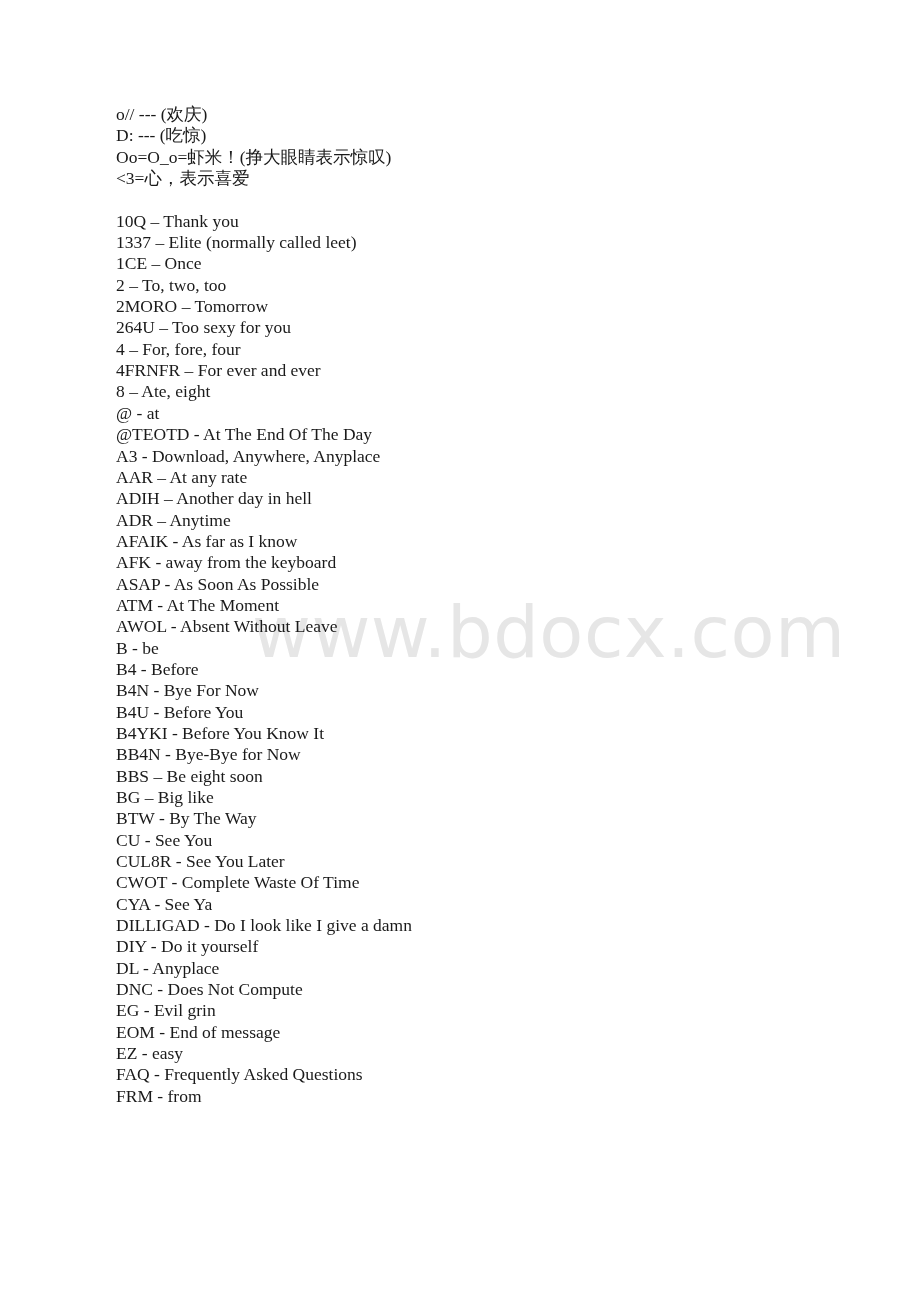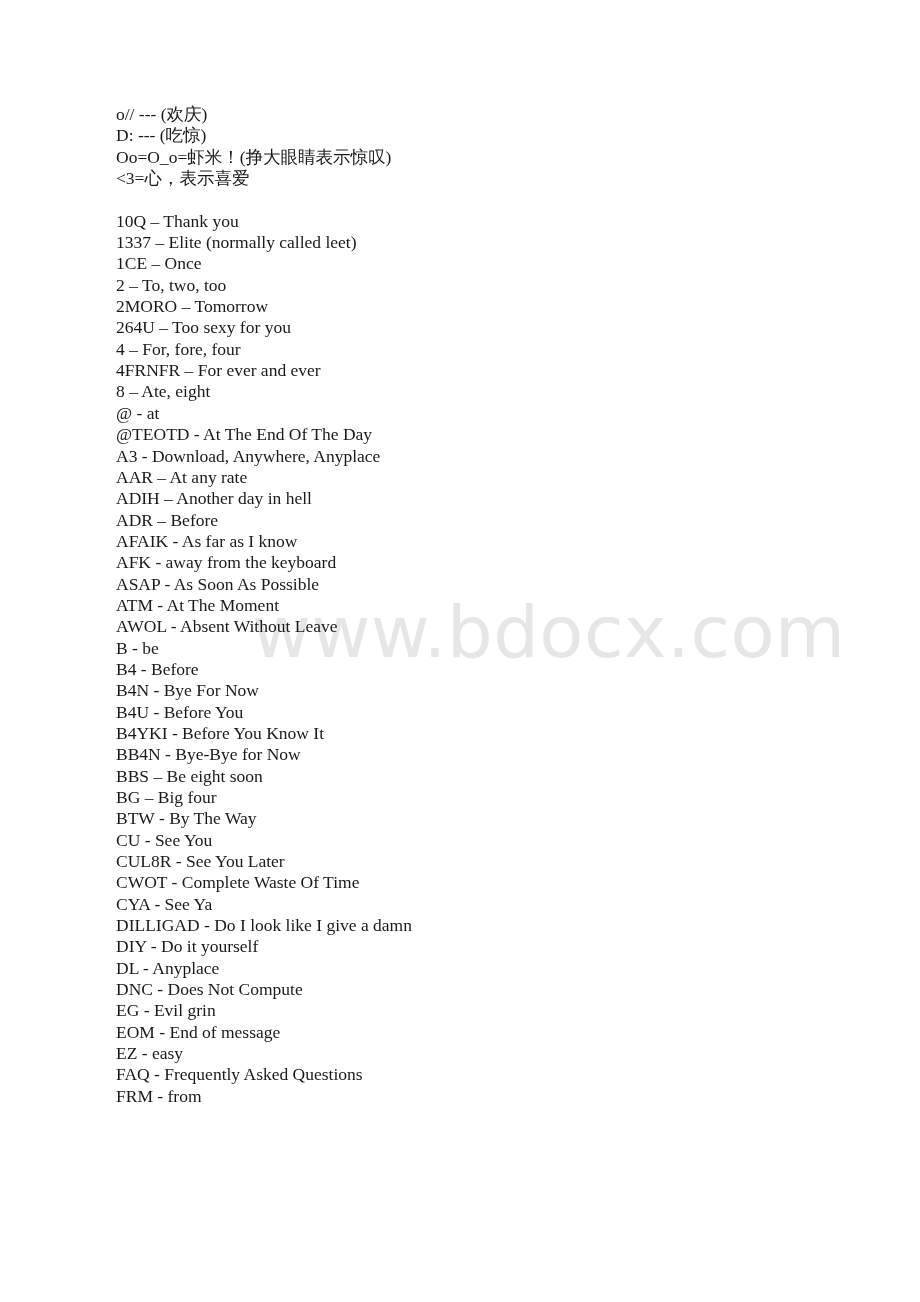--- a/index.html
+++ b/index.html
@@ -87,34 +87,34 @@
         <div class="doc-line">2MORO – Tomorrow</div>
         <div class="doc-line">264U – Too sexy for you</div>
         <div class="doc-line">4 – For, fore, four</div>
         <div class="doc-line">4FRNFR – For ever and ever</div>
         <div class="doc-line">8 – Ate, eight</div>
         <div class="doc-line">@ - at</div>
         <div class="doc-line">@TEOTD - At The End Of The Day</div>
         <div class="doc-line">A3 - Download, Anywhere, Anyplace</div>
         <div class="doc-line">AAR – At any rate</div>
         <div class="doc-line">ADIH – Another day in hell</div>
-        <div class="doc-line">ADR – Before</div>
+        <div class="doc-line">ADR – Anytime</div>
         <div class="doc-line">AFAIK - As far as I know</div>
         <div class="doc-line">AFK - away from the keyboard</div>
         <div class="doc-line">ASAP - As Soon As Possible</div>
         <div class="doc-line">ATM - At The Moment</div>
         <div class="doc-line">AWOL - Absent Without Leave</div>
         <div class="doc-line">B - be</div>
         <div class="doc-line">B4 - Before</div>
         <div class="doc-line">B4N - Bye For Now</div>
         <div class="doc-line">B4U - Before You</div>
         <div class="doc-line">B4YKI - Before You Know It</div>
         <div class="doc-line">BB4N - Bye-Bye for Now</div>
         <div class="doc-line">BBS – Be eight soon</div>
-        <div class="doc-line">BG – Big four</div>
+        <div class="doc-line">BG – Big like</div>
         <div class="doc-line">BTW - By The Way</div>
         <div class="doc-line">CU - See You</div>
         <div class="doc-line">CUL8R - See You Later</div>
         <div class="doc-line">CWOT - Complete Waste Of Time</div>
         <div class="doc-line">CYA - See Ya</div>
         <div class="doc-line">DILLIGAD - Do I look like I give a damn</div>
         <div class="doc-line">DIY - Do it yourself</div>
         <div class="doc-line">DL - Anyplace</div>
         <div class="doc-line">DNC - Does Not Compute</div>
         <div class="doc-line">EG - Evil grin</div>

